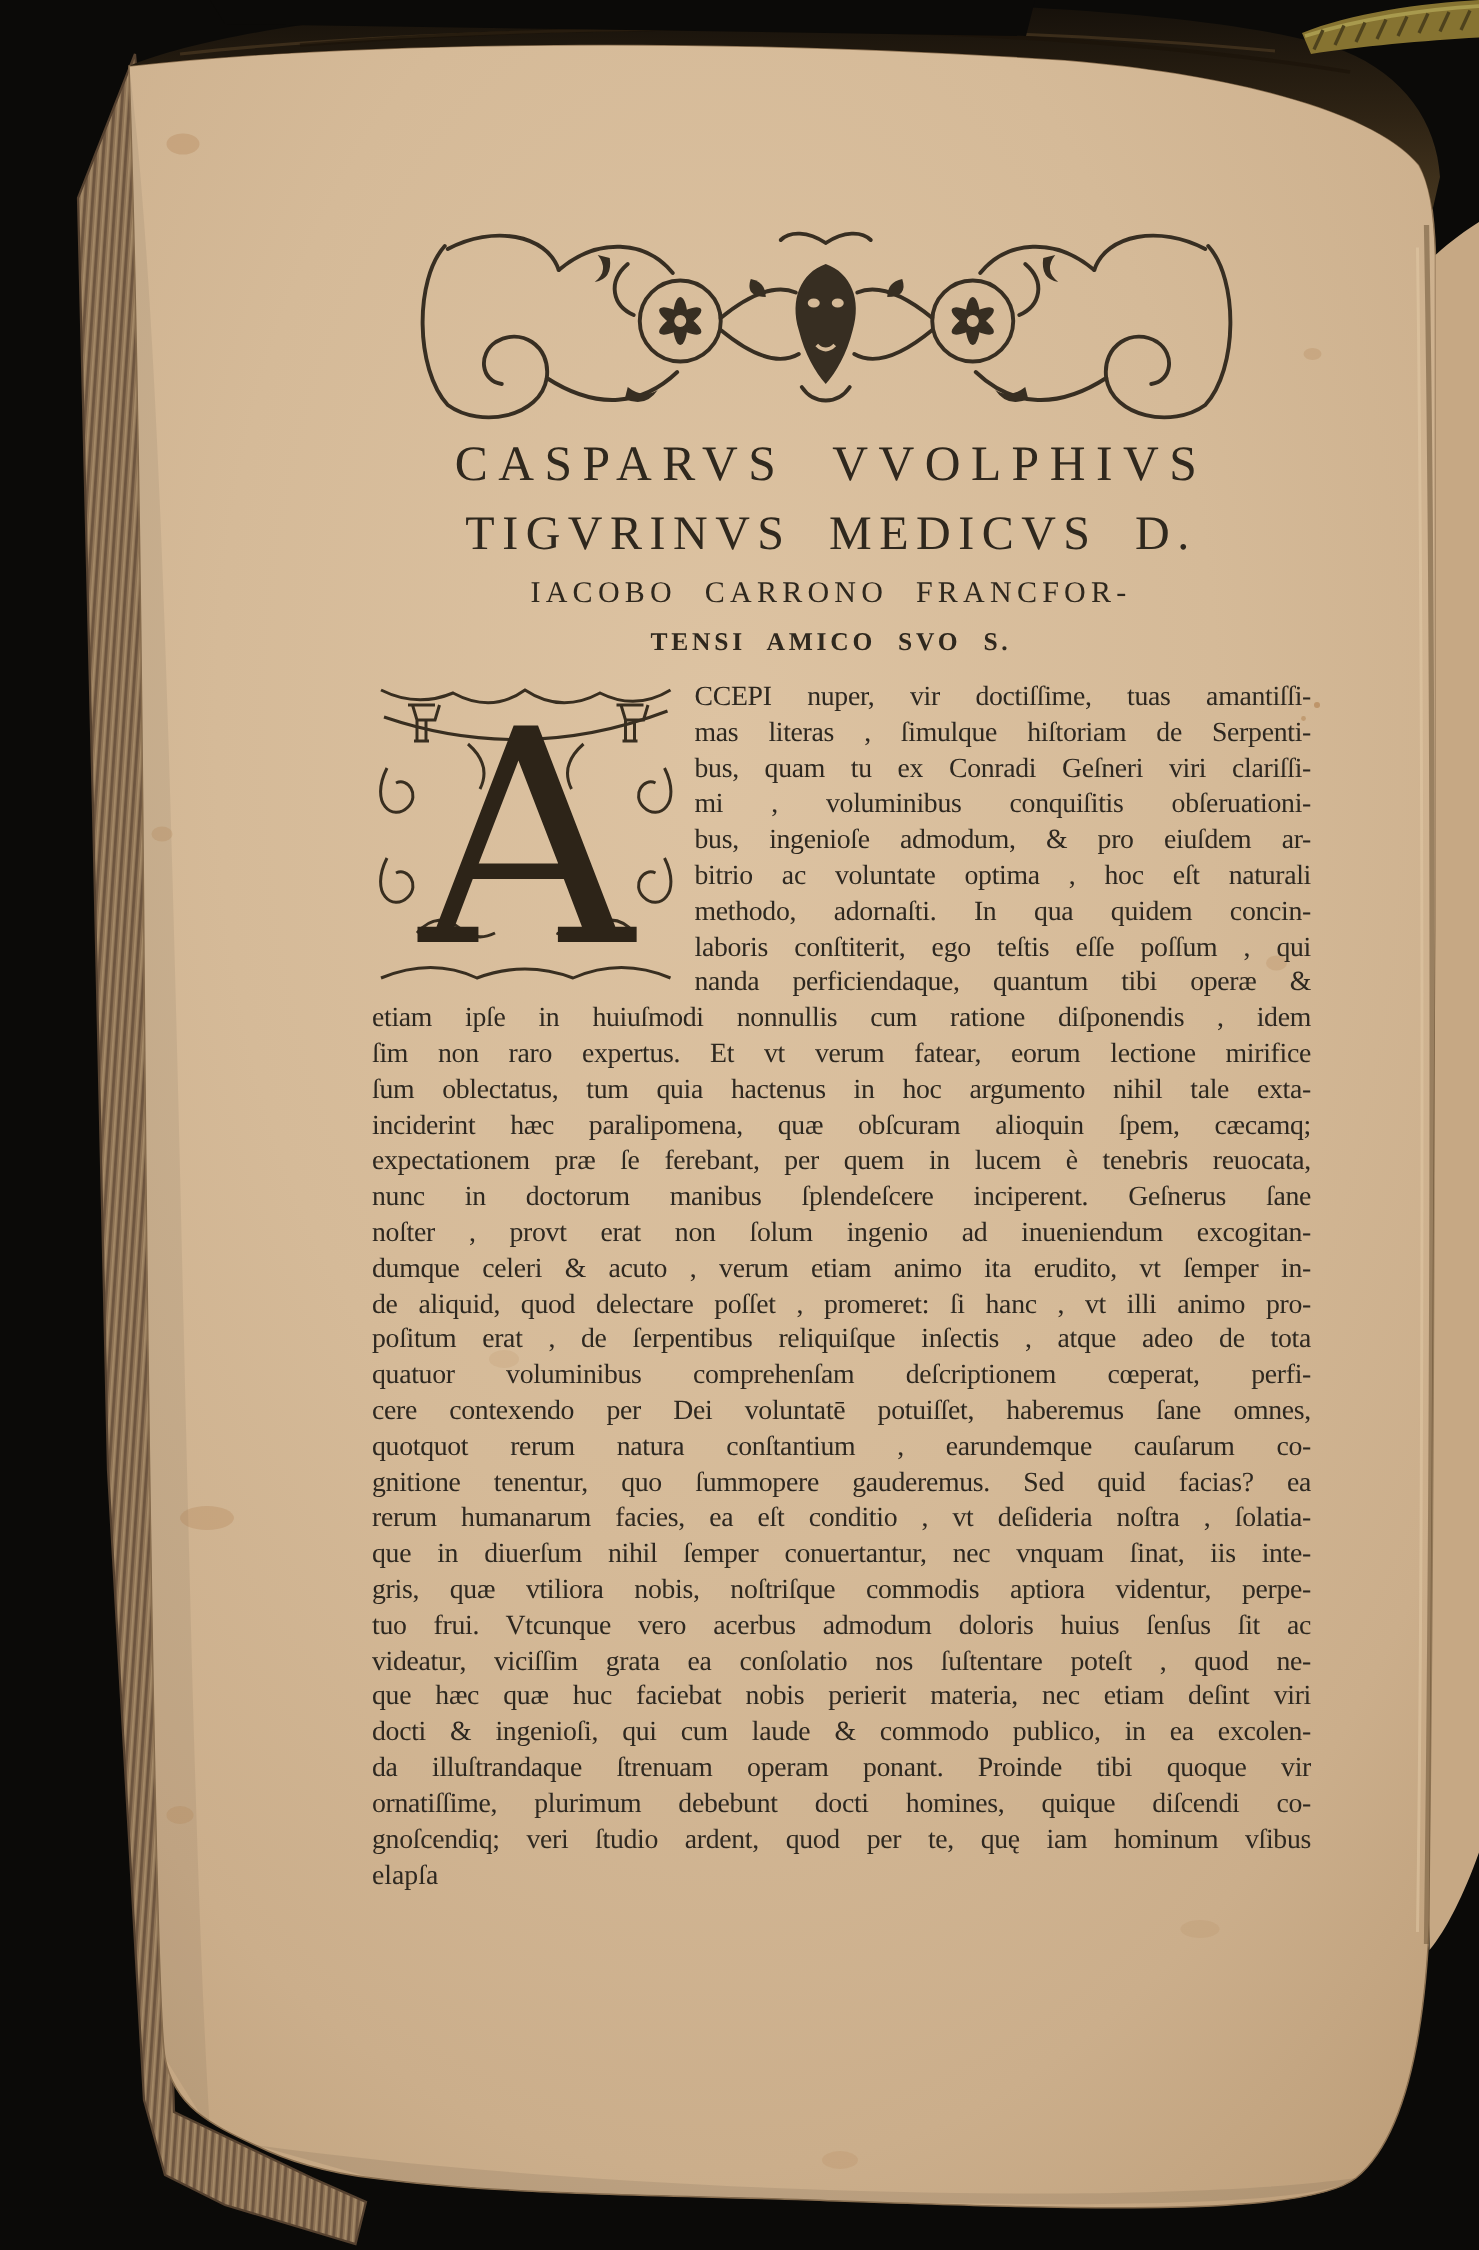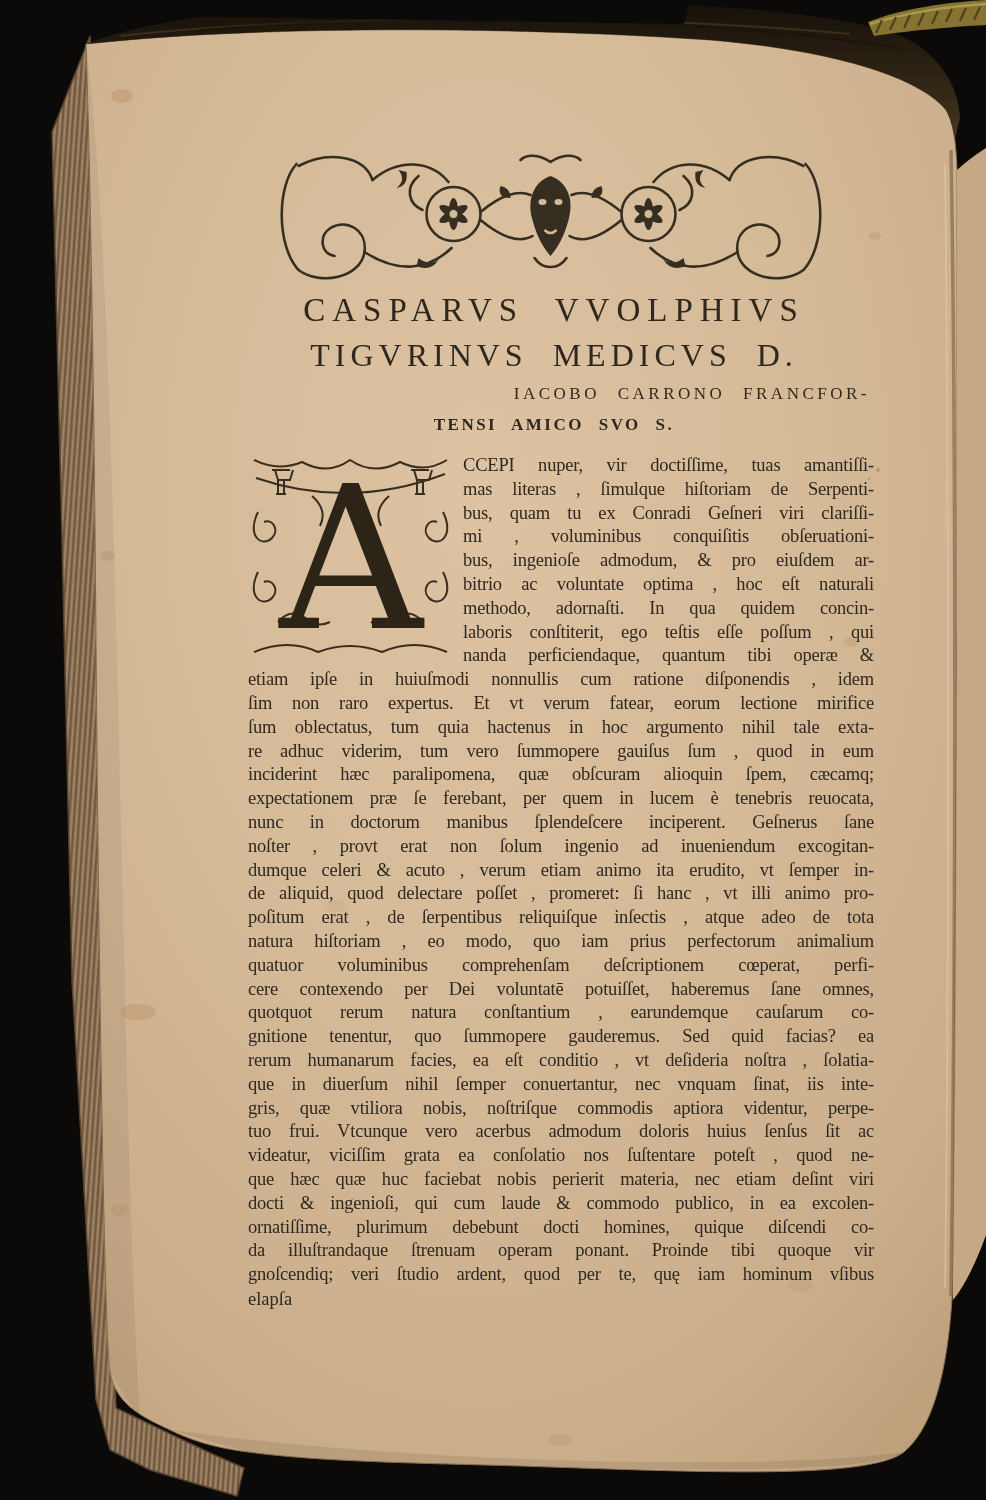--- a/index.html
+++ b/index.html
@@ -4,21 +4,21 @@
 <style>
   html,body{margin:0;padding:0;background:#0b0a08;}
   .scene{position:relative;width:986px;height:1500px;overflow:hidden;
          font-family:"Liberation Serif","DejaVu Serif",serif;}
   .backdrop{position:absolute;left:0;top:0;width:986px;height:1500px;}
   .page-content{position:absolute;left:0;top:0;width:986px;height:1500px;color:#2e2820;}
   .headpiece{position:absolute;left:266px;top:146px;width:570px;height:142px;}
   .title-block{position:absolute;left:238px;top:292px;width:632px;text-align:center;color:#2f281e;}
   .t1{font-size:33px;letter-spacing:7px;word-spacing:16px;white-space:nowrap;}
   .t2{font-size:32px;letter-spacing:5px;word-spacing:12px;margin-top:8px;white-space:nowrap;}
-  .t3{font-size:17px;letter-spacing:3.5px;word-spacing:10px;margin-top:10px;white-space:nowrap;text-align:right;}
+  .t3{font-size:20px;letter-spacing:3.5px;word-spacing:10px;margin-top:10px;white-space:nowrap;}
   .t4{font-size:17px;letter-spacing:2.5px;word-spacing:8px;margin-top:11px;font-weight:600;white-space:nowrap;}
   .body-block{position:absolute;left:248px;top:454px;width:626px;}
   .dropcap{float:left;width:205px;height:212px;margin:-2px 10px 0 0;}
   .text-line{font-size:18.5px;line-height:23.8px;letter-spacing:-0.2px;
              text-align:justify;text-align-last:justify;color:#2e2820;}
   .catchword{font-size:18.5px;line-height:24px;padding-right:2px;color:#2e2820;}
 </style>
 </head>
 <body>
 
@@ -183,41 +183,39 @@
           <div class="text-line">bus, quam tu ex Conradi Geſneri viri clariſſi-</div>
           <div class="text-line">mi , voluminibus conquiſitis obſeruationi-</div>
           <div class="text-line">bus, ingenioſe admodum, &amp; pro eiuſdem ar-</div>
           <div class="text-line">bitrio ac voluntate optima , hoc eſt naturali</div>
           <div class="text-line">methodo, adornaſti. In qua quidem concin-</div>
           <div class="text-line">laboris conſtiterit, ego teſtis eſſe poſſum , qui</div>
           <div class="text-line">nanda perficiendaque, quantum tibi operæ &amp;</div>
           <div class="text-line">etiam ipſe in huiuſmodi nonnullis cum ratione diſponendis , idem</div>
           <div class="text-line">ſim non raro expertus. Et vt verum fatear, eorum lectione mirifice</div>
           <div class="text-line">ſum oblectatus, tum quia hactenus in hoc argumento nihil tale exta-</div>
-          <div class="text-line">re adhuc viderim, tum vero ſummopere gauiſus ſum , quod in eum</div>
           <div class="text-line">inciderint hæc paralipomena, quæ obſcuram alioquin ſpem, cæcamq;</div>
           <div class="text-line">expectationem præ ſe ferebant, per quem in lucem è tenebris reuocata,</div>
           <div class="text-line">nunc in doctorum manibus ſplendeſcere inciperent. Geſnerus ſane</div>
           <div class="text-line">noſter , provt erat non ſolum ingenio ad inueniendum excogitan-</div>
           <div class="text-line">dumque celeri &amp; acuto , verum etiam animo ita erudito, vt ſemper in-</div>
           <div class="text-line">de aliquid, quod delectare poſſet , promeret: ſi hanc , vt illi animo pro-</div>
           <div class="text-line">poſitum erat , de ſerpentibus reliquiſque inſectis , atque adeo de tota</div>
-          <div class="text-line">natura hiſtoriam , eo modo, quo iam prius perfectorum animalium</div>
           <div class="text-line">quatuor voluminibus comprehenſam deſcriptionem cœperat, perfi-</div>
           <div class="text-line">cere contexendo per Dei voluntatē potuiſſet, haberemus ſane omnes,</div>
           <div class="text-line">quotquot rerum natura conſtantium , earundemque cauſarum co-</div>
           <div class="text-line">gnitione tenentur, quo ſummopere gauderemus. Sed quid facias? ea</div>
           <div class="text-line">rerum humanarum facies, ea eſt conditio , vt deſideria noſtra , ſolatia-</div>
           <div class="text-line">que in diuerſum nihil ſemper conuertantur, nec vnquam ſinat, iis inte-</div>
           <div class="text-line">gris, quæ vtiliora nobis, noſtriſque commodis aptiora videntur, perpe-</div>
           <div class="text-line">tuo frui. Vtcunque vero acerbus admodum doloris huius ſenſus ſit ac</div>
           <div class="text-line">videatur, viciſſim grata ea conſolatio nos ſuſtentare poteſt , quod ne-</div>
           <div class="text-line">que hæc quæ huc faciebat nobis perierit materia, nec etiam deſint viri</div>
           <div class="text-line">docti &amp; ingenioſi, qui cum laude &amp; commodo publico, in ea excolen-</div>
+          <div class="text-line">da illuſtrandaque ſtrenuam operam ponant. Proinde tibi quoque vir</div>
           <div class="text-line">ornatiſſime, plurimum debebunt docti homines, quique diſcendi co-</div>
-          <div class="text-line">da illuſtrandaque ſtrenuam operam ponant. Proinde tibi quoque vir</div>
           <div class="text-line">gnoſcendiq; veri ſtudio ardent, quod per te, quę iam hominum vſibus</div>
         </div>
       <div class="catchword">elapſa</div>
     </div>
 
   </div>
 </div>
 
 </body></html>

